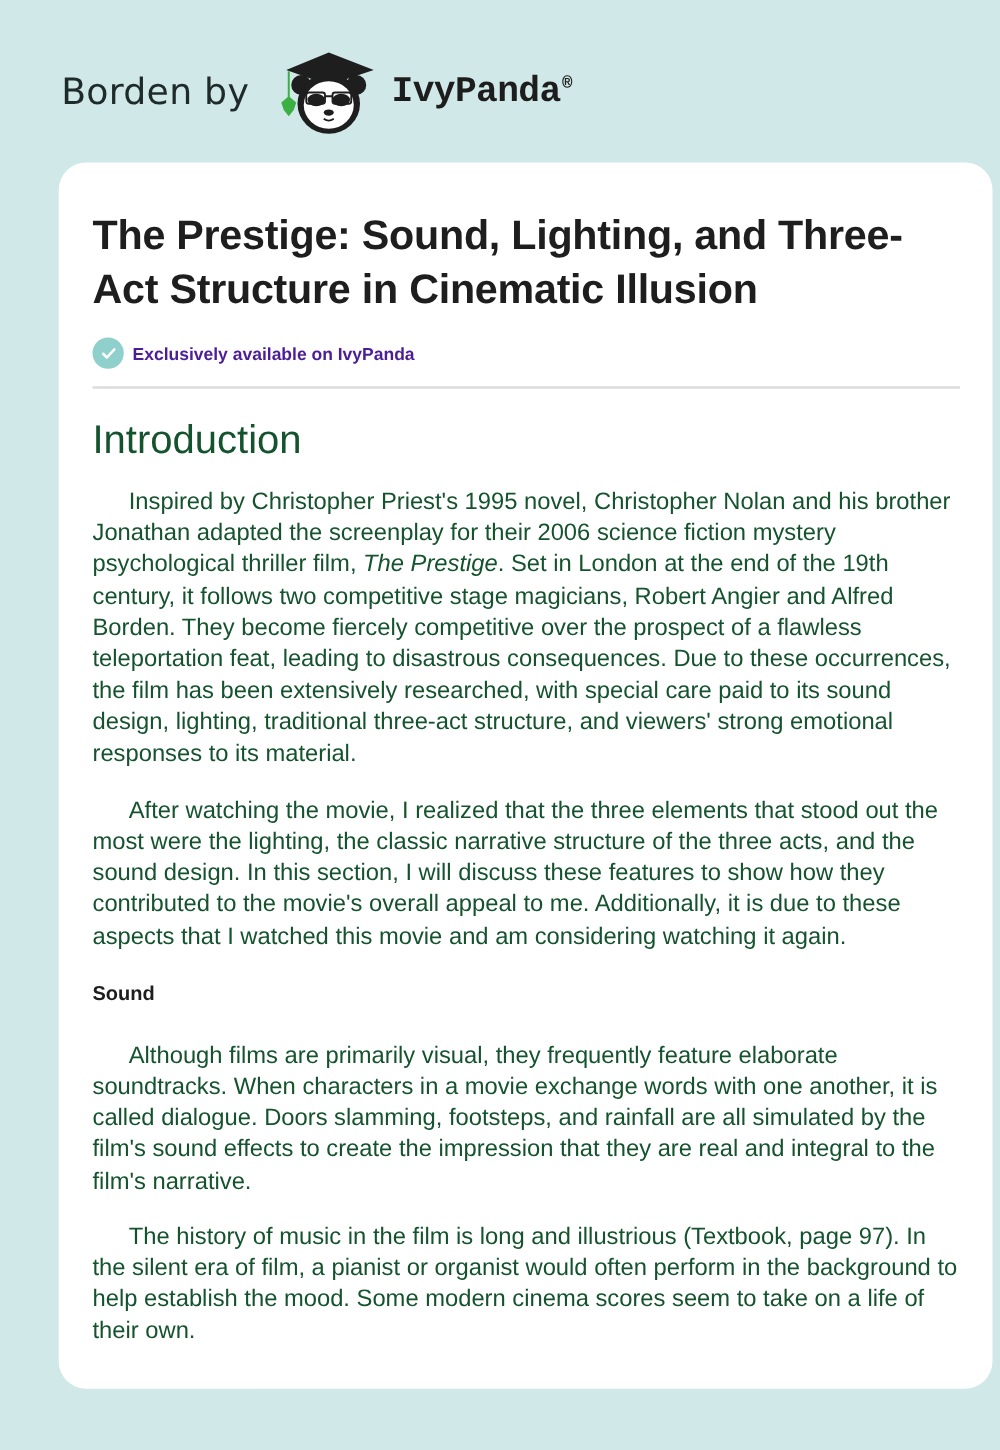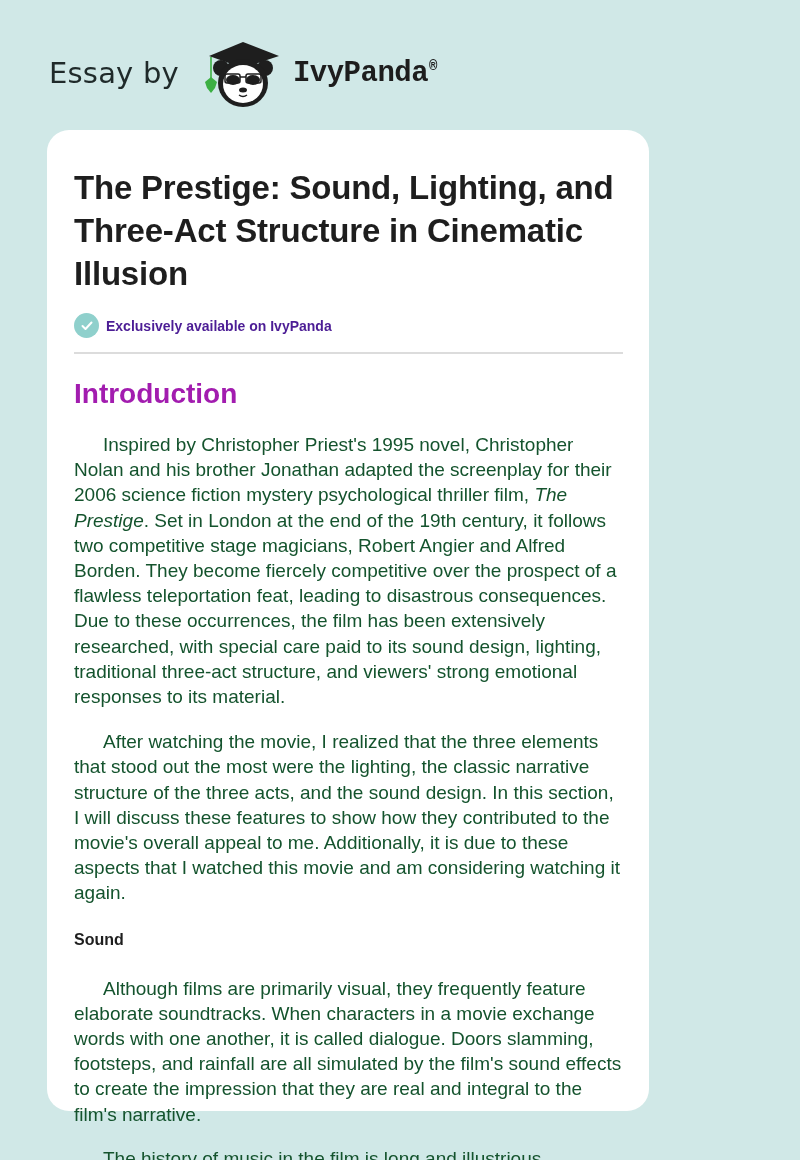--- a/index.html
+++ b/index.html
@@ -21,58 +21,58 @@
       margin-right: 18px;
     }
     .logo-icon { width: 90px; height: 74px; margin-right: 6px; }
     .brand {
       font-family: Liberation Mono, monospace; font-weight: bold;
       font-size: 29px; color: #1d1d1d; letter-spacing: -0.5px;
     }
     .brand sup { font-size: 14px; vertical-align: super; margin-left: 1px; }
     .card {
       position: absolute; left: 47px; top: 130px;
-      width: 602px; height: 981px;
+      width: 747px; height: 981px;
       background: #fff; border-radius: 22px;
       box-sizing: border-box; padding: 36px 26px 0 27px;
     }
     h1 {
       margin: 0; font-size: 33px; line-height: 43px;
       font-weight: bold; color: #1e1e1e; letter-spacing: -0.2px;
     }
     .exclusive {
       display: flex; align-items: center; margin-top: 18px;
       font-size: 14px; font-weight: bold; color: #4c1d95;
     }
     .check {
       width: 25px; height: 25px; border-radius: 50%;
       background: #8fd0cc; display: flex; align-items: center; justify-content: center;
       margin-right: 7px;
     }
     .divider { height: 2px; background: #dcdcdc; margin-top: 14px; }
     h2 {
-      margin: 24px 0 0 0; font-size: 28px; line-height: 36px;
-      font-weight: bold; color: #a21caf;
+      margin: 24px 0 0 0; font-size: 32px; line-height: 36px;
+      font-weight: normal; color: #14532d;
     }
     h3 {
       margin: 18px 0 0 0; font-size: 16px; line-height: 32px;
       font-weight: bold; color: #1e1e1e;
     }
     p {
       margin: 20px 0 0 0; font-size: 19px; line-height: 25.2px;
       color: #14532d; text-indent: 29px;
     }
     p + p { margin-top: 19px; }
     .h2-first { margin-top: 22px; }
   </style>
 </head>
 <body>
 
 <div class="header">
-  <span class="essay-by">Essay by</span>
+  <span class="essay-by">Borden by</span>
   <svg class="logo-icon" viewBox="0 0 90 74">
 
     <polygon points="12,20 46,6 82,20 46,32" fill="#1e1e1e"></polygon>
 
     <line x1="14" y1="21" x2="14" y2="44" stroke="#3cb043" stroke-width="1.6"></line>
     <path d="M8,46 l6,-5 l6,5 l-2,6 l-4,5 l-4,-5 z" fill="#3cb043"></path>
 
     <circle cx="24" cy="32" r="8" fill="#1e1e1e"></circle>
     <circle cx="68" cy="32" r="8" fill="#1e1e1e"></circle>
 

